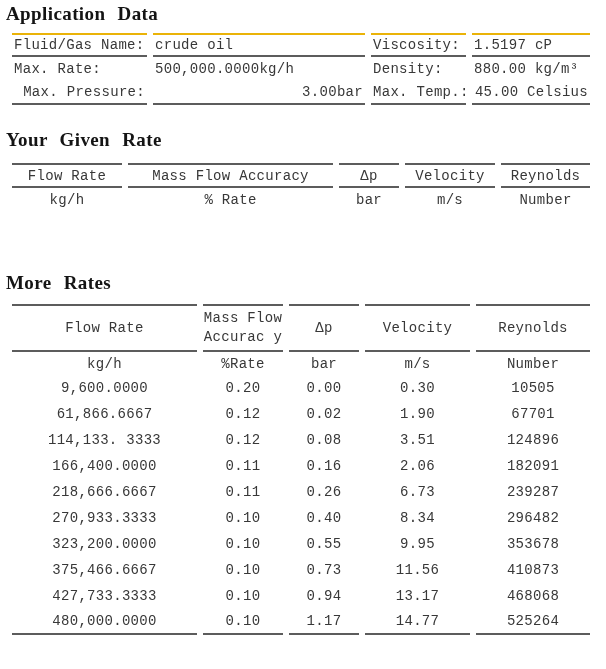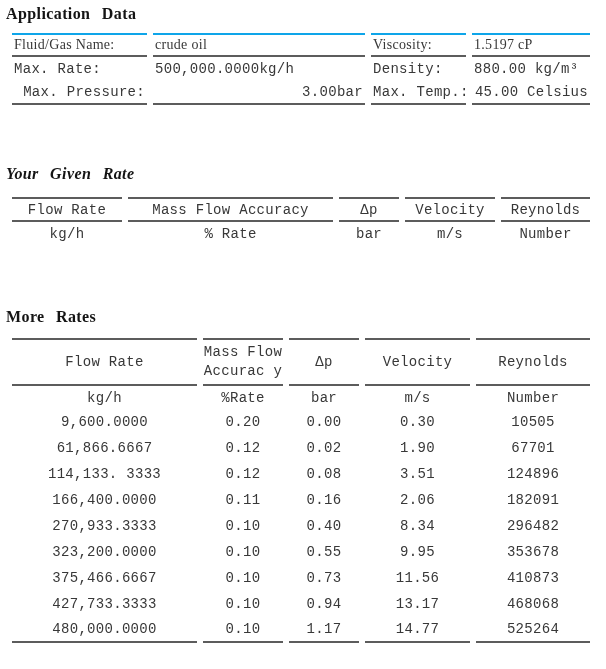--- a/index.html
+++ b/index.html
@@ -5,39 +5,39 @@
   * { margin: 0; padding: 0; box-sizing: border-box; }
   html, body { background: #ffffff; }
   body {
     width: 606px; height: 669px; overflow: hidden;
     font-family: "Liberation Mono", "DejaVu Sans Mono", monospace;
     color: #383838;
   }
   .page { padding: 3px 5px 0 6px; width: 606px; }
   .section-title {
     font-family: "Liberation Serif", "DejaVu Serif", serif;
-    font-weight: bold; font-size: 16px; line-height: 22px;
+    font-weight: bold; font-size: 19px; line-height: 22px;
     color: #141414; letter-spacing: 0.4px; word-spacing: 7px;
   }
   table {
     border-collapse: separate; border-spacing: 6px 0;
     table-layout: fixed; width: 590px;
   }
   td {
     font-size: 14px; letter-spacing: 0.3px; white-space: nowrap;
     overflow: visible; vertical-align: middle;
   }
   
   .app-table { margin-top: 8px; }
   .app-table td { height: 24px; text-align: left; padding: 0 2px; }
-  .app-table tr.first-row td { border-top: 2px solid #0ea5e9; border-bottom: 2px solid #5c5c5c; font-family: Liberation Serif, serif; }
+  .app-table tr.first-row td { border-top: 2px solid #eab308; border-bottom: 2px solid #5c5c5c; }
   .app-table tr.last-row td { border-bottom: 2px solid #5c5c5c; text-align: right; }
   
   .num-table td { text-align: center; }
-  .title-given { margin-top: 58px; font-style: italic; }
+  .title-given { margin-top: 24px; }
   .given-table { margin-top: 12px; }
   .given-table tr.header-row td { height: 25px; border-top: 2px solid #5c5c5c; border-bottom: 2px solid #5c5c5c; }
   .given-table tr.units-row td { height: 24px; }
   .given-table tr.data-row td { height: 26px; border-bottom: 2px solid #5c5c5c; }
   .title-more { margin-top: 60px; }
   .more-table { margin-top: 10px; }
   .more-table tr.header-row td {
     height: 46px; border-top: 2px solid #5c5c5c; border-bottom: 2px solid #5c5c5c;
     white-space: pre-line; line-height: 19px; padding: 3px 0;
   }
@@ -157,20 +157,27 @@
       <td>124896</td>
     </tr>
     <tr class="data-row">
       <td>166,400.0000</td>
       <td>0.11</td>
       <td>0.16</td>
       <td>2.06</td>
       <td>182091</td>
     </tr>
     <tr class="data-row">
+      <td>218,666.6667</td>
+      <td>0.11</td>
+      <td>0.26</td>
+      <td>6.73</td>
+      <td>239287</td>
+    </tr>
+    <tr class="data-row">
       <td>270,933.3333</td>
       <td>0.10</td>
       <td>0.40</td>
       <td>8.34</td>
       <td>296482</td>
     </tr>
     <tr class="data-row">
       <td>323,200.0000</td>
       <td>0.10</td>
       <td>0.55</td>

